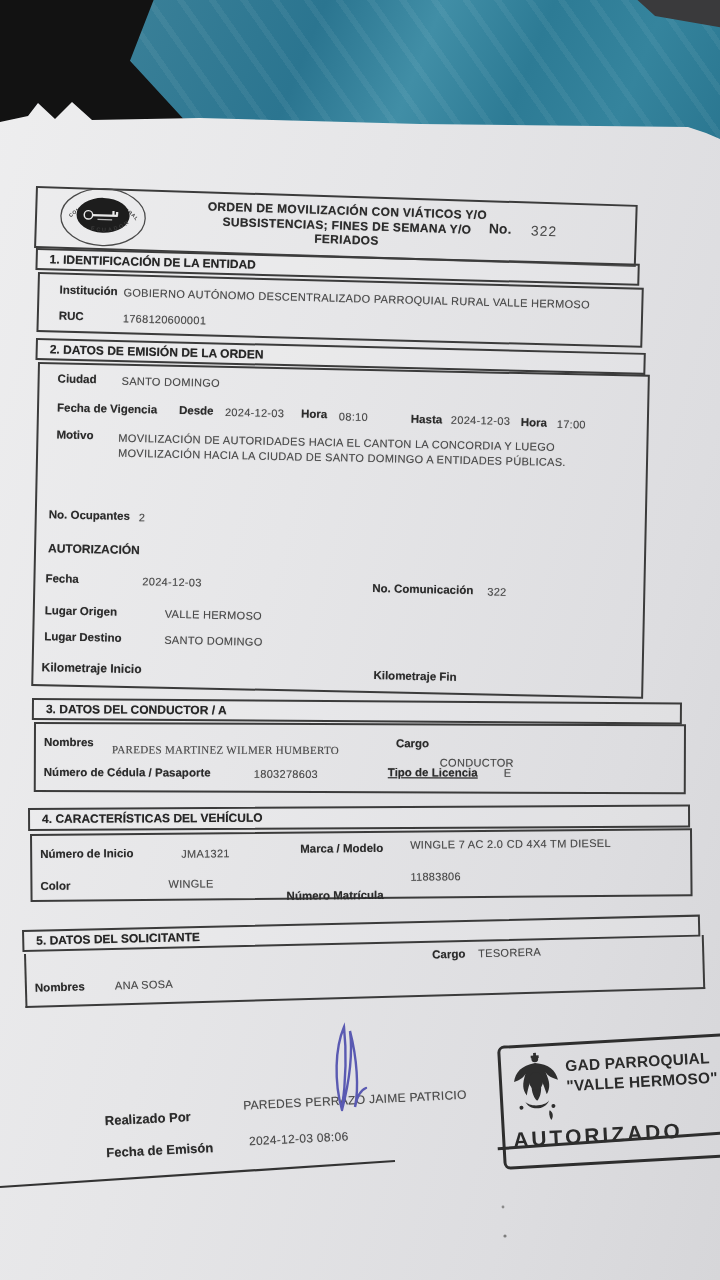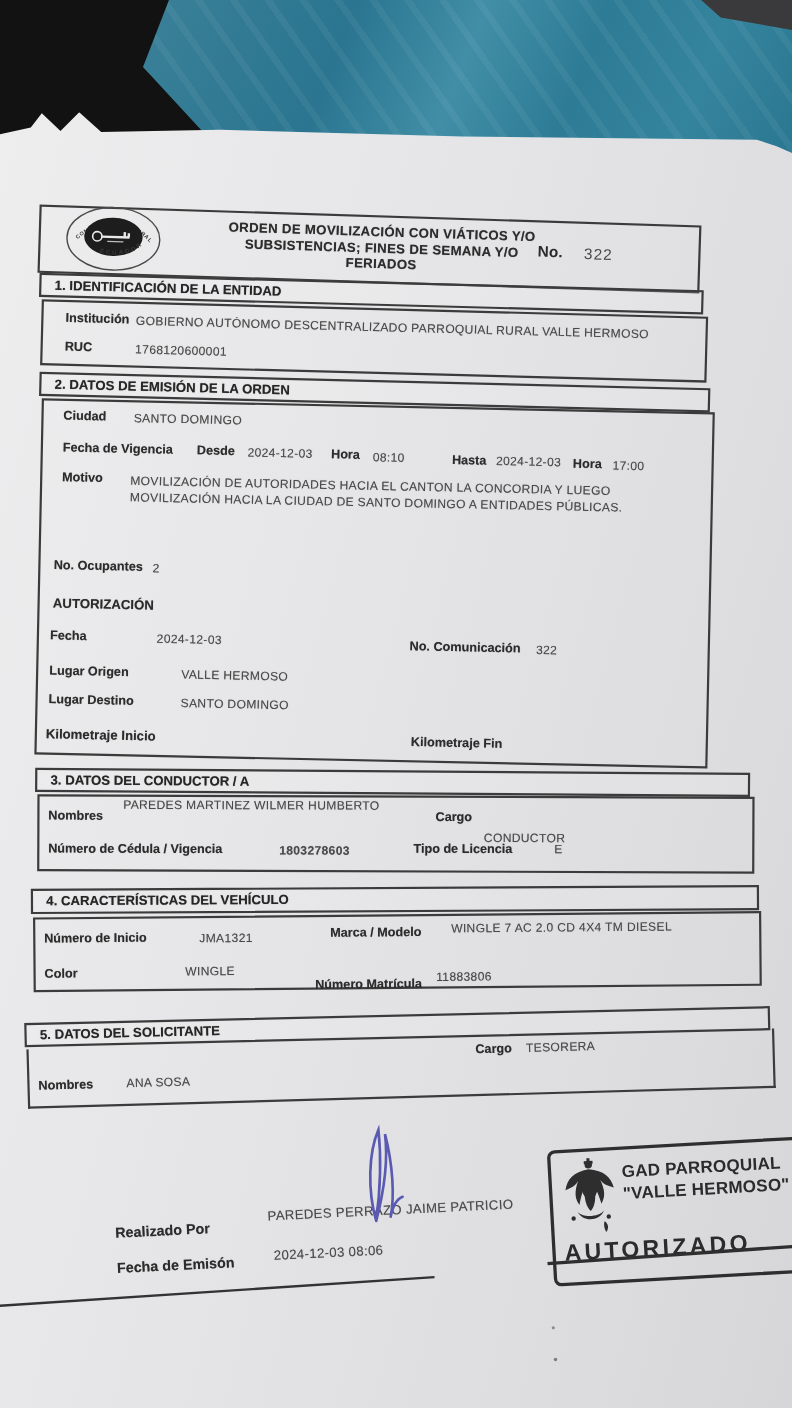--- a/index.html
+++ b/index.html
@@ -148,39 +148,39 @@
   <span class="abs lbl" style="left:10px;top:266px;">Lugar Destino</span>
   <span class="abs val" style="left:130px;top:267px;">SANTO DOMINGO</span>
 
   <span class="abs lbl" style="left:8px;top:296px;font-size:12px;">Kilometraje Inicio</span>
   <span class="abs lbl" style="left:340px;top:298px;">Kilometraje Fin</span>
 </div>
 
 <div class="sec-bar" style="left:32px;top:698px;width:650px;height:22px;transform:rotate(.4deg);transform-origin:0 0;">3. DATOS DEL CONDUCTOR / A</div>
 <div class="sec-box" style="left:34px;top:722px;width:652px;height:70px;transform:rotate(.2deg);transform-origin:0 0;">
   <span class="abs lbl" style="left:8px;top:12px;">Nombres</span>
-  <span class="abs val" style="left:76px;top:2px;">PAREDES MARTINEZ WILMER HUMBERTO</span>
+  <span class="abs val" style="left:76px;top:19px;font-family:Liberation Serif, serif;">PAREDES MARTINEZ WILMER HUMBERTO</span>
   <span class="abs lbl" style="left:360px;top:12px;">Cargo</span>
   <span class="abs val" style="left:404px;top:31px;">CONDUCTOR</span>
-  <span class="abs lbl" style="left:8px;top:42px;">Número de Cédula / Vigencia</span>
-  <span class="abs val" style="left:218px;top:43px;font-weight:bold;">1803278603</span>
-  <span class="abs lbl" style="left:340px;top:41px;">Tipo de Licencia</span>
+  <span class="abs lbl" style="left:8px;top:42px;">Número de Cédula / Pasaporte</span>
+  <span class="abs val" style="left:218px;top:43px;">1803278603</span>
+  <span class="abs lbl" style="left:352px;top:41px;text-decoration:underline;">Tipo de Licencia</span>
   <span class="abs val" style="left:468px;top:41px;">E</span>
 </div>
 
 <div class="sec-bar" style="left:28px;top:808px;width:662px;height:23px;transform:rotate(-.3deg);transform-origin:0 0;">4. CARACTERÍSTICAS DEL VEHÍCULO</div>
 <div class="sec-box" style="left:30px;top:834px;width:662px;height:68px;transform:rotate(-.5deg);transform-origin:0 0;">
   <span class="abs lbl" style="left:8px;top:12px;">Número de Inicio</span>
   <span class="abs val" style="left:149px;top:13px;">JMA1321</span>
   <span class="abs lbl" style="left:268px;top:9px;">Marca / Modelo</span>
   <span class="abs val" style="left:378px;top:6px;">WINGLE 7 AC 2.0 CD 4X4 TM DIESEL</span>
   <span class="abs lbl" style="left:8px;top:44px;">Color</span>
   <span class="abs val" style="left:136px;top:43px;">WINGLE</span>
   <span class="abs lbl" style="left:254px;top:56px;">Número Matrícula</span>
-  <span class="abs val" style="left:364px;top:38px;margin-top:12px;">11883806</span>
+  <span class="abs val" style="left:378px;top:38px;">11883806</span>
 </div>
 
 <div class="sec-bar" style="left:22px;top:930px;width:678px;height:22px;transform:rotate(-1.3deg);transform-origin:0 0;">5. DATOS DEL SOLICITANTE</div>
 <div class="sec-box" style="left:24px;top:954px;width:680px;height:54px;transform:rotate(-1.6deg);transform-origin:0 0;border-top:none;">
   <span class="abs lbl" style="left:406px;top:6px;">Cargo</span>
   <span class="abs val" style="left:452px;top:6px;">TESORERA</span>
   <span class="abs lbl" style="left:8px;top:28px;">Nombres</span>
   <span class="abs val" style="left:88px;top:28px;">ANA SOSA</span>
 </div>
 

